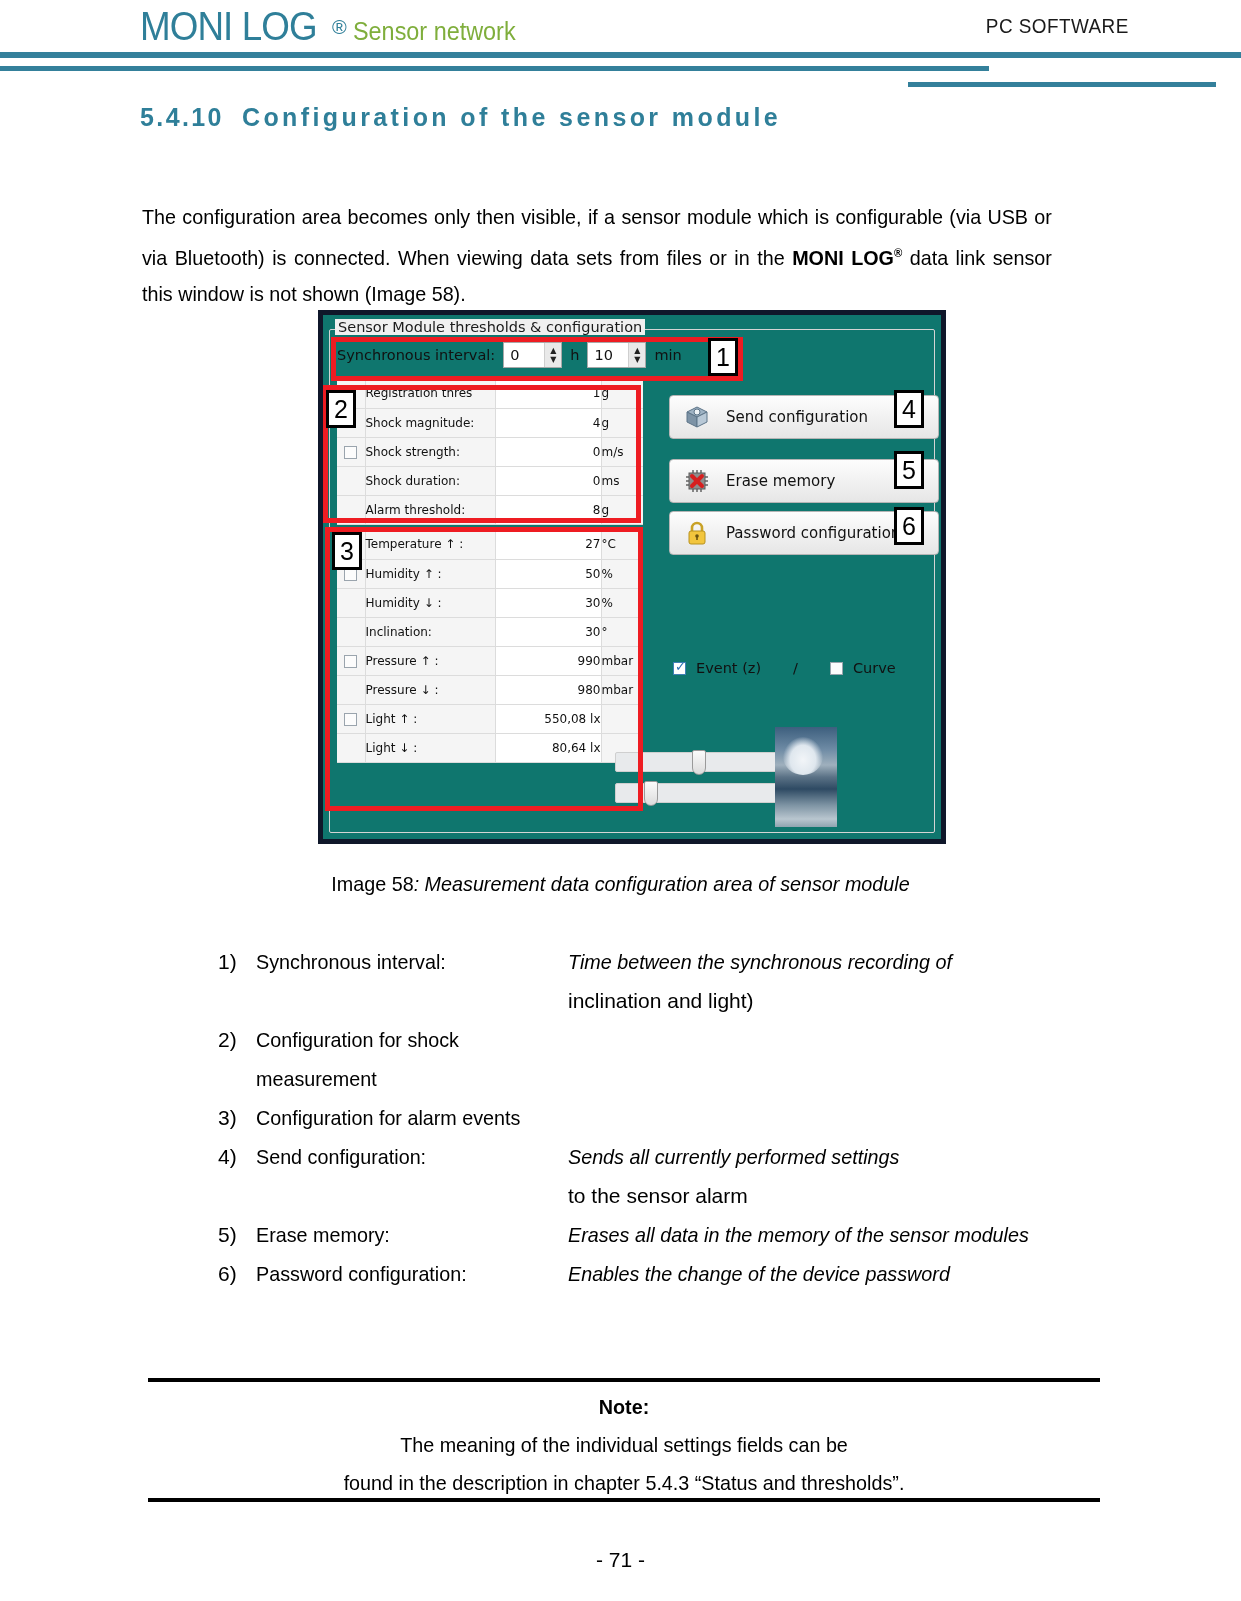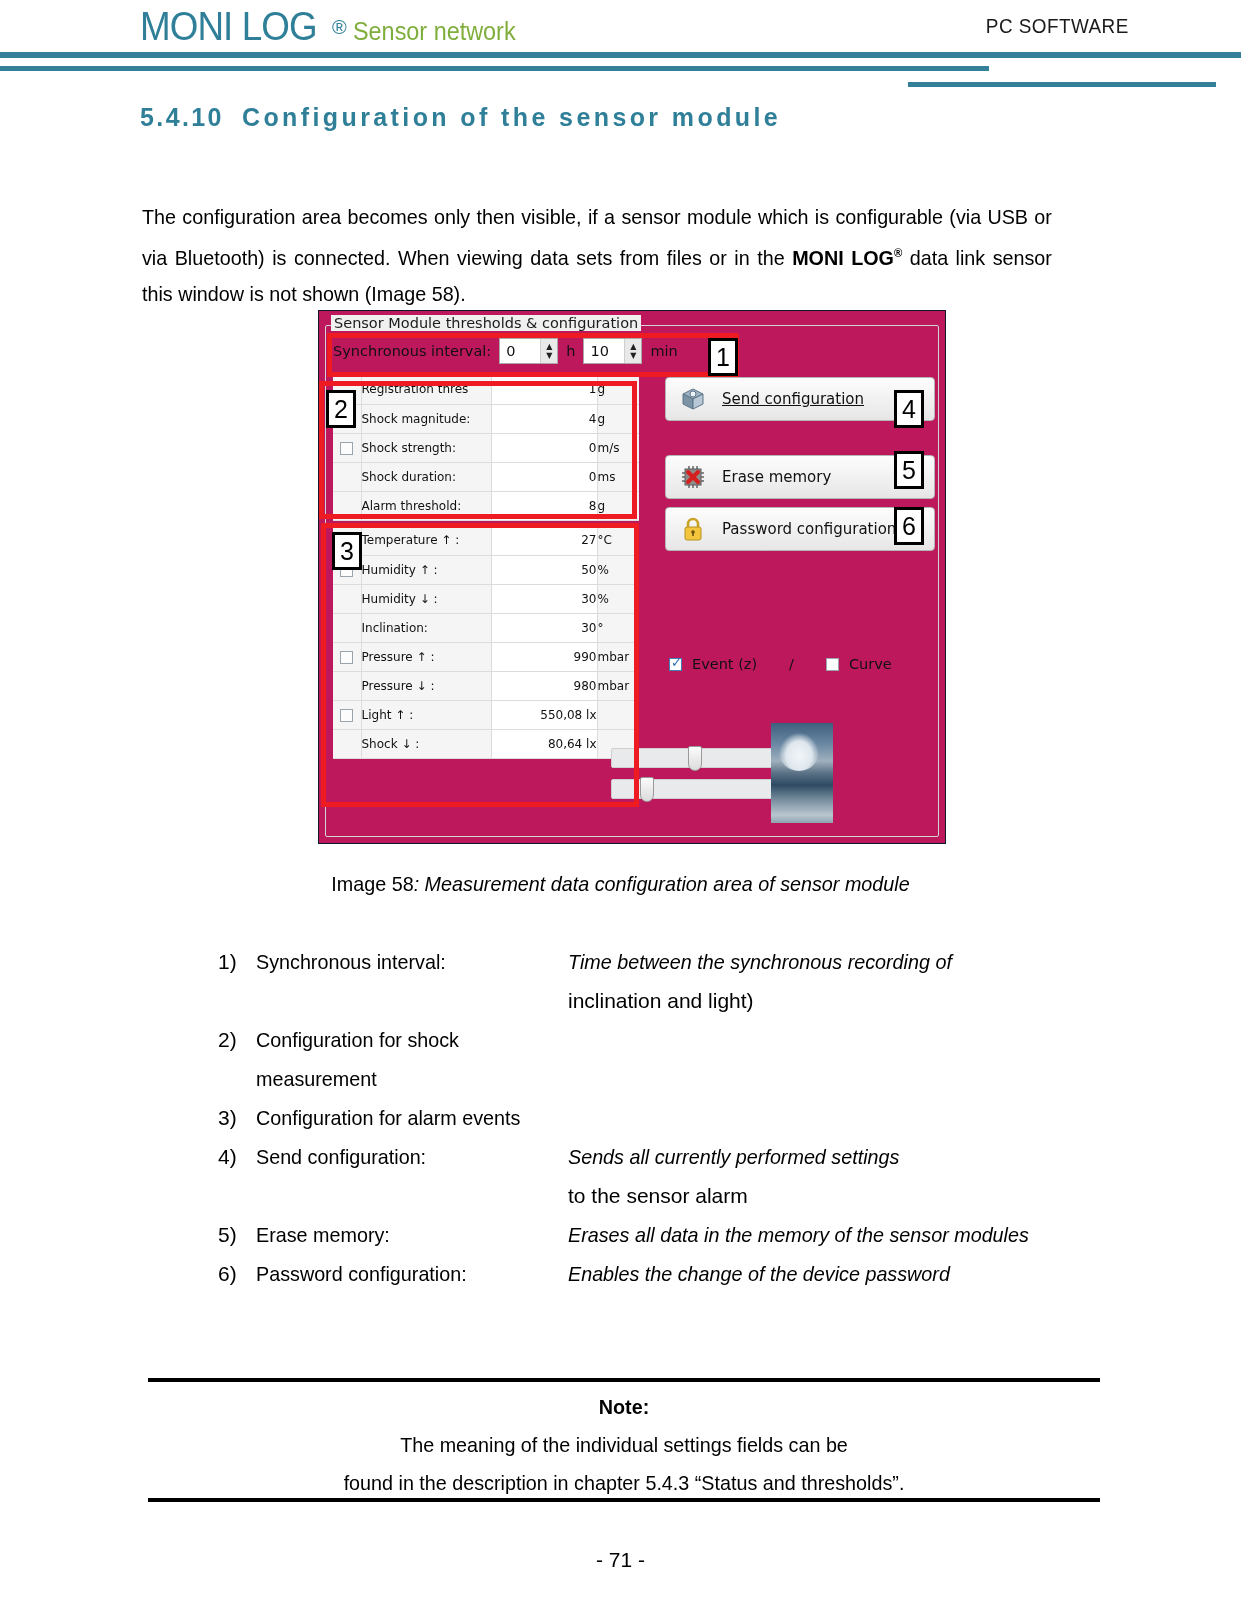--- a/index.html
+++ b/index.html
@@ -49,22 +49,22 @@
     font-size:21px; line-height:36px; text-align:justify;
     transform:scaleX(0.94); transform-origin:left top;
   }
   .intro b { font-weight:bold; }
   .intro sup { font-size:12px; }
 
   
   .figure { position:absolute; left:318px; top:310px; width:628px; height:534px; }
   .shot {
     position:absolute; inset:0;
-    background:#be185d;
-    border:1px solid #0f172a;
+    background:#0f766e;
+    border:5px solid #0f172a;
     font-family:"DejaVu Sans", sans-serif;
     font-size:13.5px;
     color:#111;
     padding-left:27px;
   }
   .group-title {
     position:absolute; left:12px; top:4px;
     font-size:14.5px; color:#1b1b1b; background:#f0f0f0; padding:0 3px; z-index:4;
     white-space:nowrap;
   }
@@ -281,28 +281,28 @@
             <td class="c-unit">mbar</td>
           </tr>
           <tr>
             <td class="c-chk"><span class="cb"></span></td>
             <td class="c-lbl">Light ↑ :</td>
             <td class="c-val">550,08 lx</td>
             <td class="c-unit"></td>
           </tr>
           <tr>
             <td class="c-chk"></td>
-            <td class="c-lbl">Shock ↓ :</td>
+            <td class="c-lbl">Light ↓ :</td>
             <td class="c-val">80,64 lx</td>
             <td class="c-unit"></td>
           </tr>
         </tbody>
     </table>
 
-    <div class="btn" style="top:66px;text-decoration:underline;">
+    <div class="btn" style="top:80px;">
       <span class="ico">
         <svg width="26" height="26" viewBox="0 0 26 26">
           <polygon points="3,8 13,3 23,8 13,13" fill="#9fb3c4" stroke="#5d7488" stroke-width="1"></polygon>
           <polygon points="3,8 13,13 13,23 3,18" fill="#7d93a6" stroke="#5d7488" stroke-width="1"></polygon>
           <polygon points="23,8 13,13 13,23 23,18" fill="#b8c8d6" stroke="#5d7488" stroke-width="1"></polygon>
           <circle cx="13" cy="8" r="3" fill="#eef3f7" stroke="#5d7488" stroke-width="1"></circle>
         </svg>
       </span>
       <span>Send configuration</span>
     </div>

